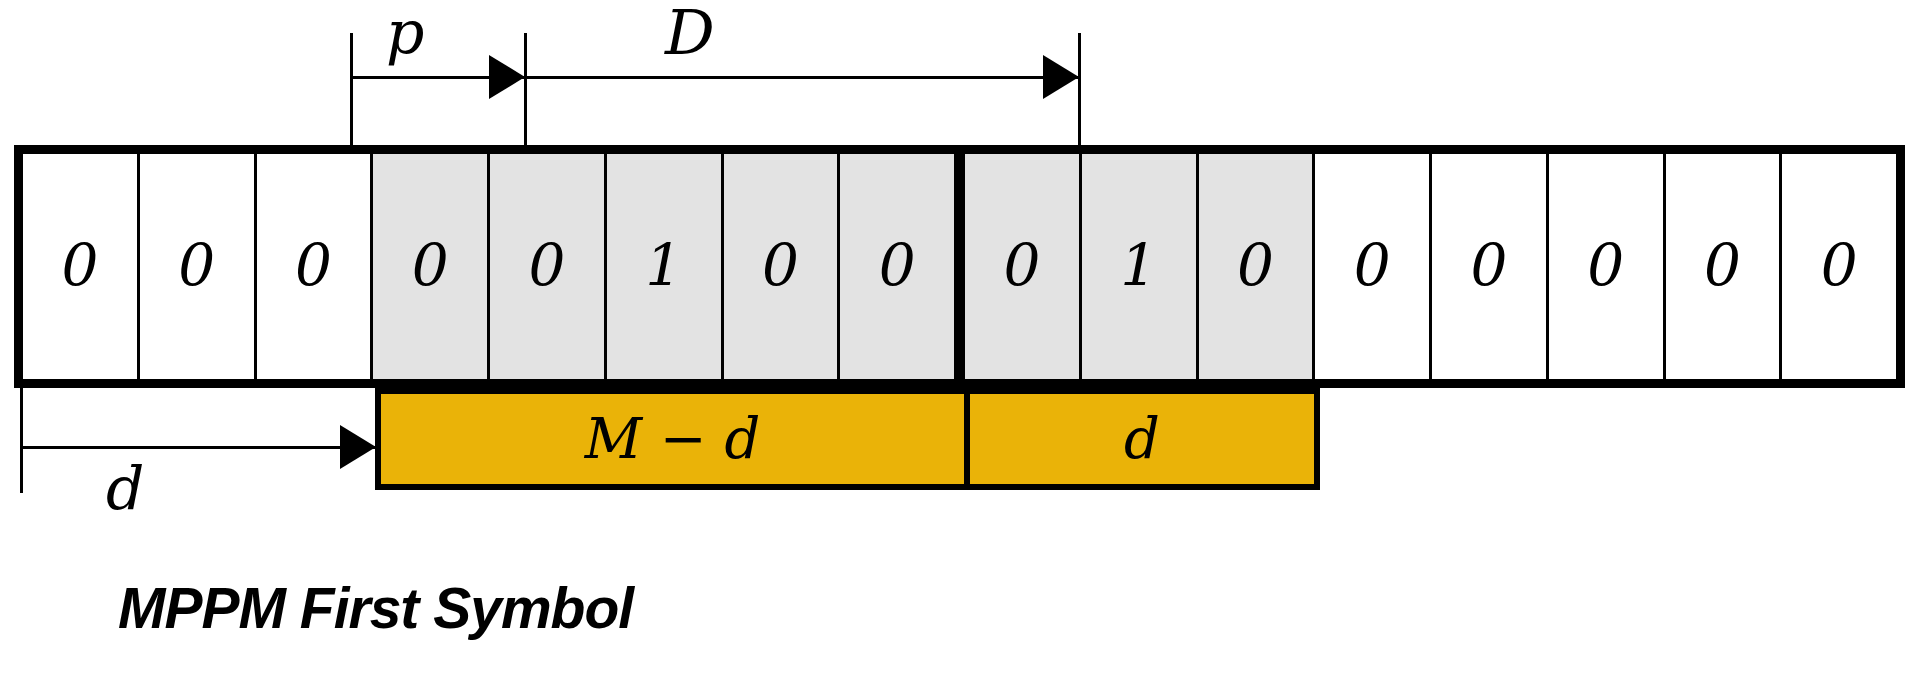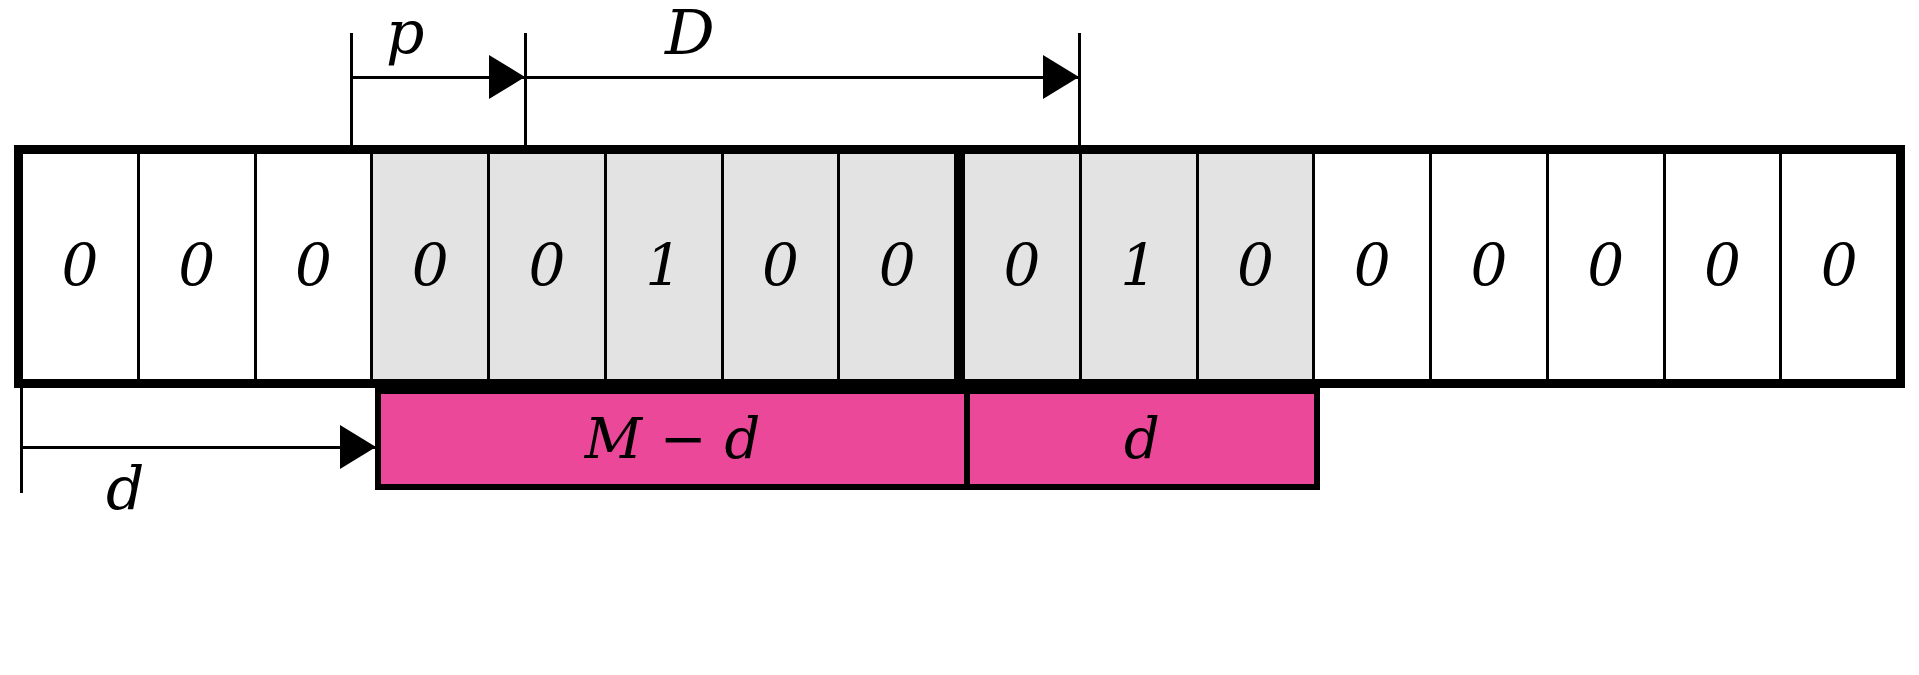--- a/index.html
+++ b/index.html
@@ -54,21 +54,21 @@
     color: #000;
     transform: translateY(-2px);
   }
 
   
   .band {
     position: absolute;
     top: 388px;
     height: 102px;
     box-sizing: border-box;
-    background: #ec4899;
+    background: #eab308;
     border: 6px solid #000;
     display: flex;
     align-items: center;
     justify-content: center;
   }
   #band-md { left: 375px; width: 595px; }
   #band-d  { left: 964px; width: 356px; }
   .band .band-label {
     font-family: "DejaVu Serif", "Liberation Serif", serif;
     font-style: italic;
@@ -212,14 +212,15 @@
   </div>
   <div class="band" id="band-d">
     <span class="band-label">d</span>
   </div>
 
   <div class="tick" id="tick-d-left" style="left:20px; top:388px; height:105px;"></div>
   <div class="arrow-line" id="line-d"></div>
   <div class="arrow-head" id="head-d"></div>
   <div class="math-label" id="label-d">d</div>
 
+  <div class="caption" id="caption-first">MPPM First Symbol</div>
 
 </div>
 
 </body></html>

